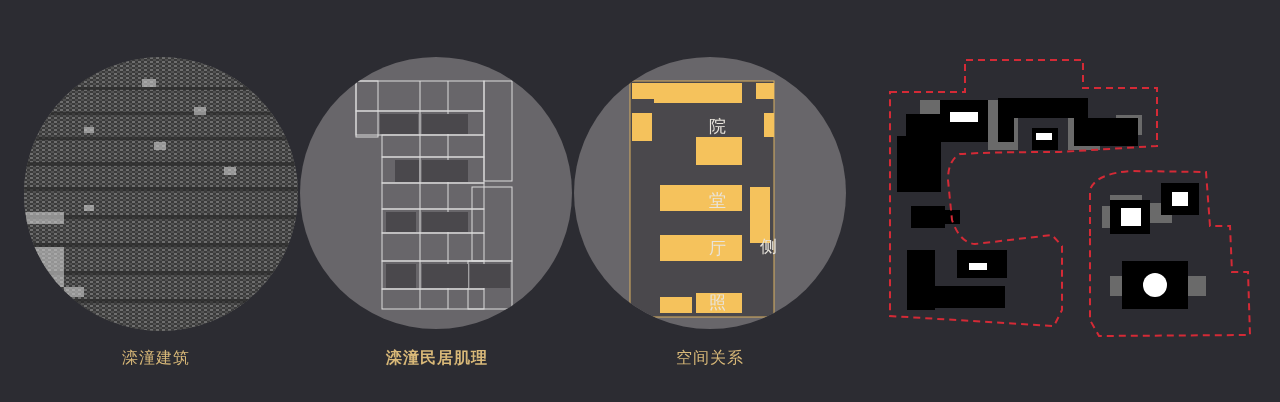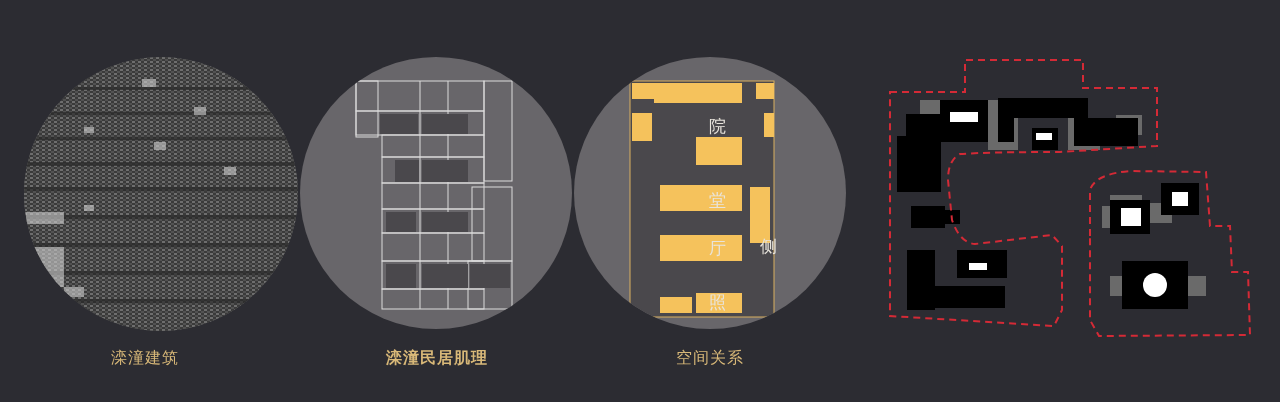--- a/index.html
+++ b/index.html
@@ -53,21 +53,21 @@
       <rect x="170" y="50" width="12" height="8"></rect>
         <rect x="130" y="85" width="12" height="8"></rect>
       <rect x="60" y="148" width="10" height="6"></rect>
         <rect x="200" y="110" width="12" height="8"></rect>
       <rect x="0" y="155" width="40" height="12"></rect>
         <rect x="10" y="190" width="30" height="40"></rect>
       <rect x="40" y="230" width="20" height="10"></rect>
     </g>
   </svg>
 </div>
-<div class="caption" style="left:65px;">滦潼建筑</div>
+<div class="caption" style="left:76px;">滦潼建筑</div>
 
 <div class="circle" style="left:300px; top:57px; width:272px; height:272px; background:#68666a;">
   <svg width="272" height="272">
     <g fill="none" stroke="#dcdcdc" stroke-width="1">
       <rect x="56" y="24" width="128" height="30"></rect>
       <rect x="56" y="54" width="128" height="24"></rect>
       <rect x="82" y="78" width="102" height="22"></rect>
       <rect x="82" y="100" width="102" height="26"></rect>
       <rect x="82" y="126" width="102" height="26"></rect>
       <rect x="82" y="152" width="102" height="24"></rect>

